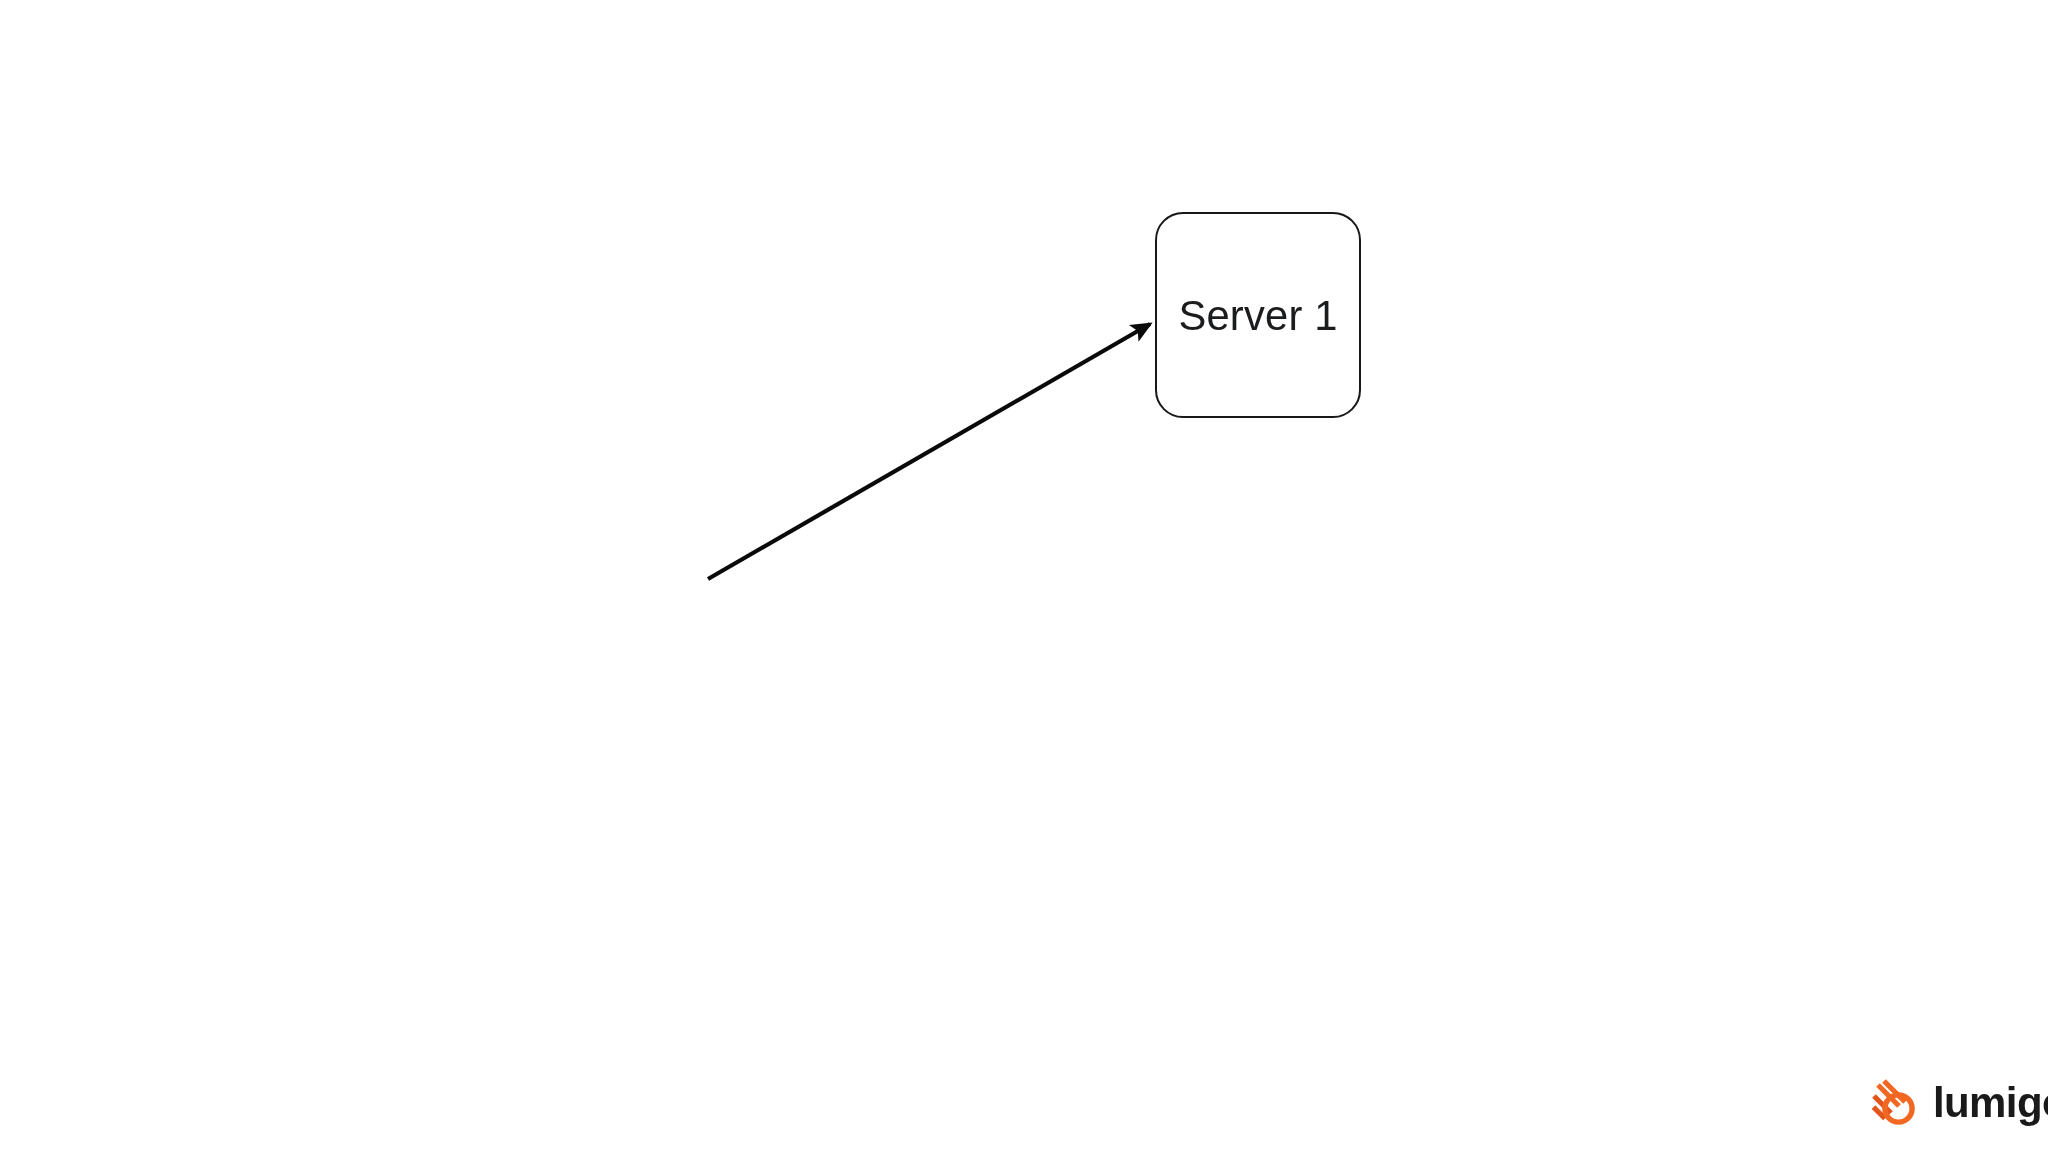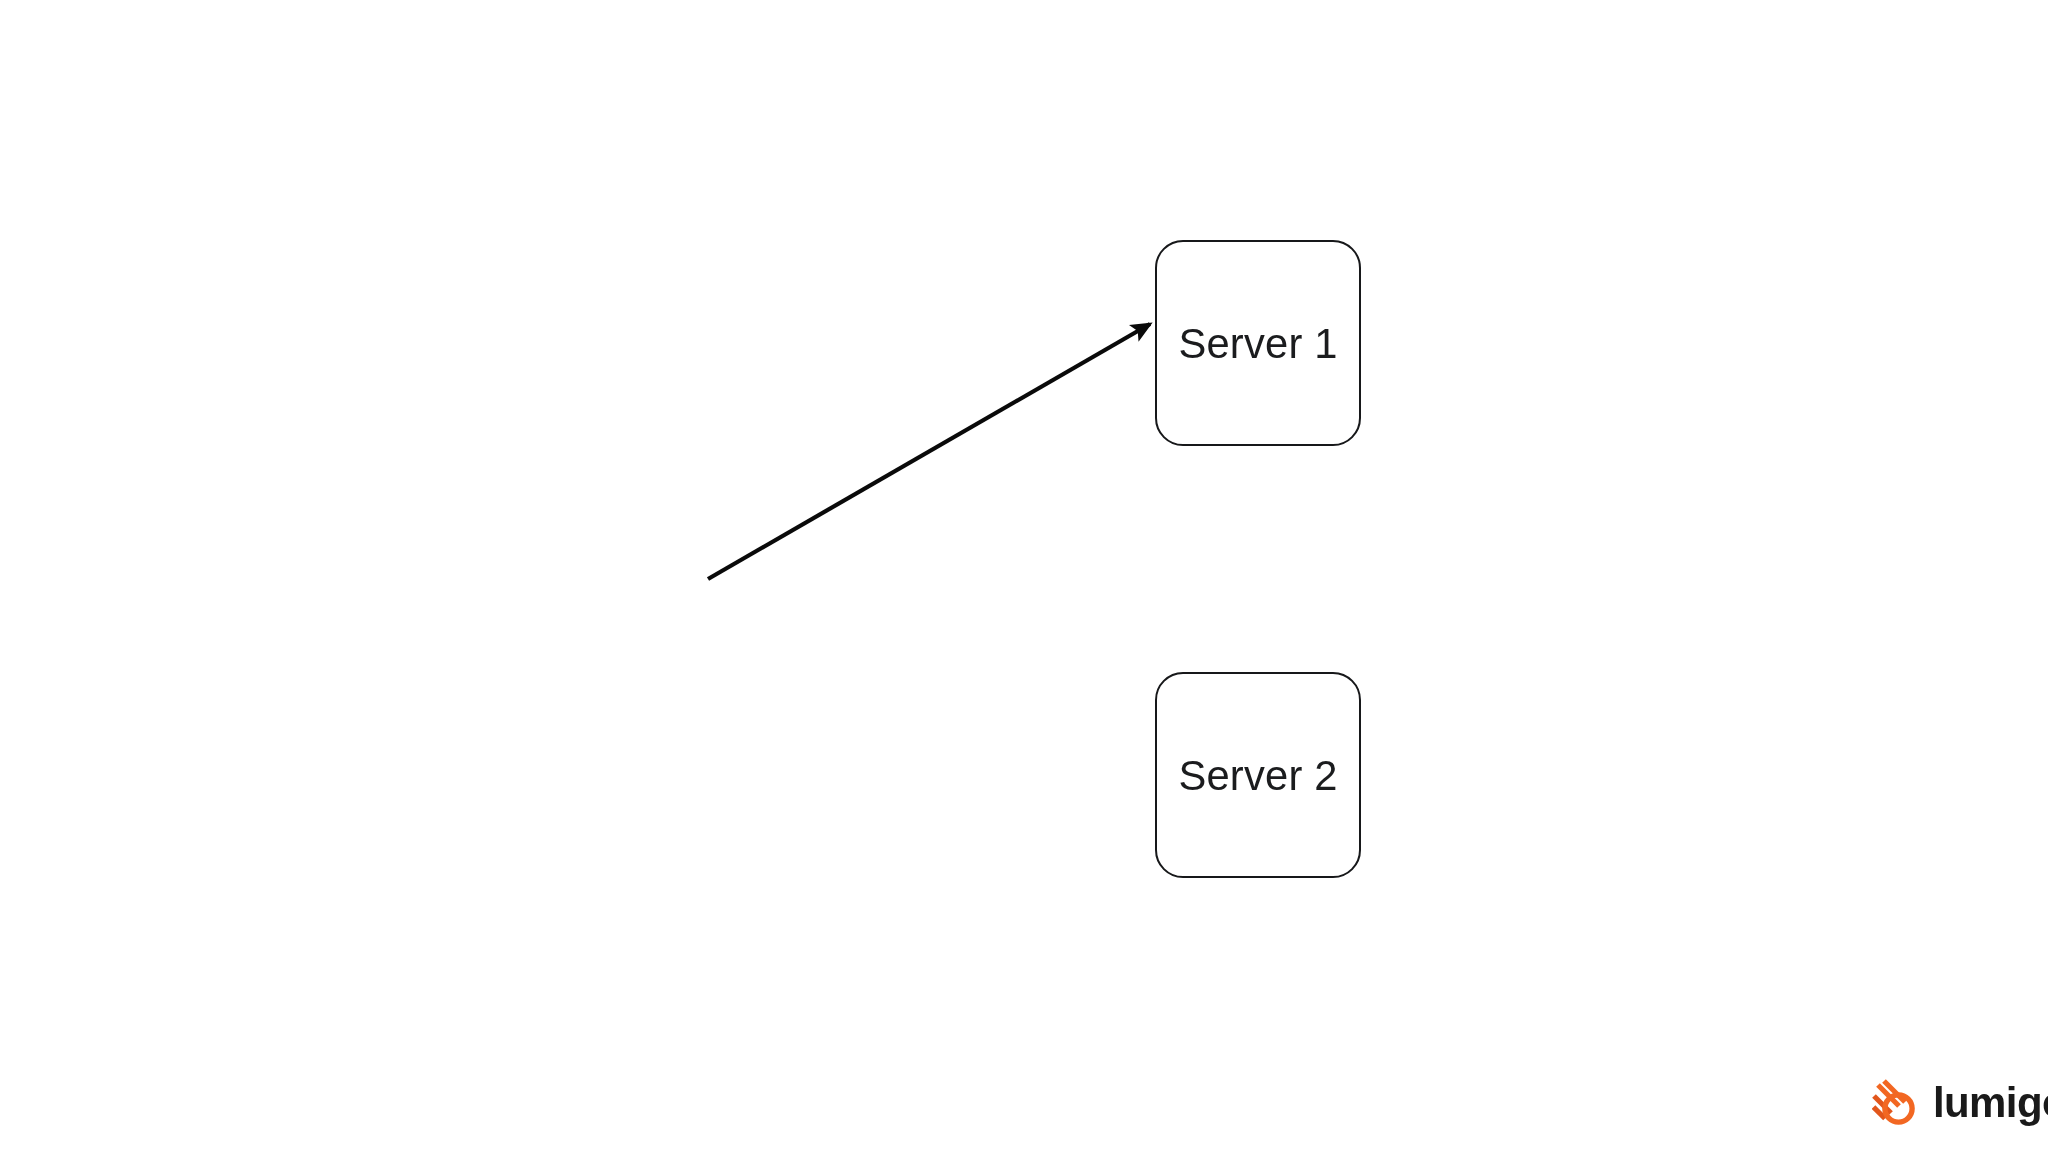--- a/index.html
+++ b/index.html
@@ -40,21 +40,21 @@
     font-weight: 300;
     font-size: 43px;
     line-height: 1;
     color: #1b1c1e;
     letter-spacing: 0.2px;
     white-space: nowrap;
     transform: scaleX(0.97);
   }
 
   #node-client  { left: 500px;  top: 482px; width: 206px; height: 196px; }
-  #node-server1 { left: 1155px; top: 212px; width: 206px; height: 206px; margin-top: 28px; }
+  #node-server1 { left: 1155px; top: 212px; width: 206px; height: 206px; }
   #node-server2 { left: 1155px; top: 672px; width: 206px; height: 206px; }
 
   
   #edge-layer {
     position: absolute;
     left: 0;
     top: 0;
     width: 2048px;
     height: 1152px;
     pointer-events: none;
@@ -92,23 +92,20 @@
       </marker>
     </defs>
     <line x1="708" y1="579" x2="1150" y2="324" stroke="#0a0a0a" stroke-width="4.2" stroke-linecap="butt" marker-end="url(#arrow-filled)"></line>
   </svg>
 
 
   <div class="node" id="node-server1">
     <span class="node-label">Server 1</span>
   </div>
 
-  <div class="node" id="node-server2">
-    <span class="node-label">Server 2</span>
-  </div>
 
   <div id="brand-logo">
     <svg width="52" height="52" viewBox="0 0 52 52">
 
       <path d="M 6 9 L 27 30" stroke="#f26722" stroke-width="5.2" stroke-linecap="butt" fill="none"></path>
       <path d="M 2 20 L 19 37" stroke="#e2561b" stroke-width="5.2" stroke-linecap="butt" fill="none"></path>
       <path d="M 1.5 31 L 13 42.5" stroke="#e2561b" stroke-width="5.2" stroke-linecap="butt" fill="none"></path>
       <path d="M 12 5 L 33 26" stroke="#f26722" stroke-width="5.2" stroke-linecap="butt" fill="none"></path>
 
       <circle cx="26.5" cy="32.5" r="13.6" fill="none" stroke="#f26722" stroke-width="5.4"></circle>

